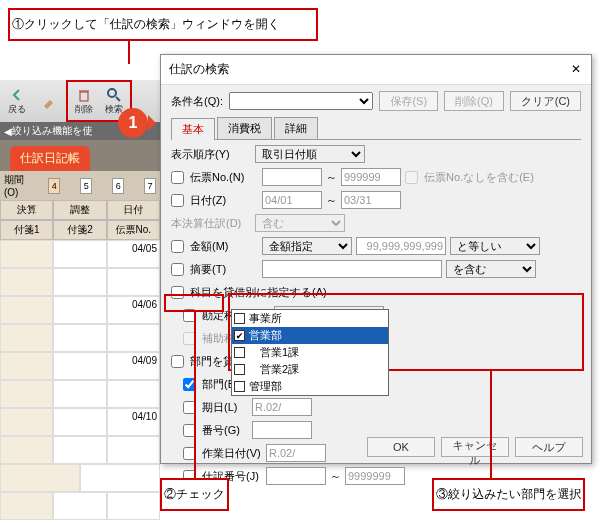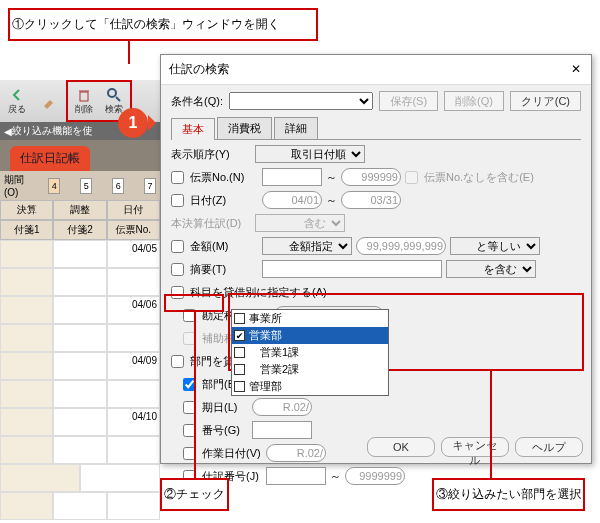--- a/index.html
+++ b/index.html
@@ -16,21 +16,21 @@
   .circle-num.after::after { content: ""; position: absolute; right: -16px; top: 7px; border: 8px solid transparent; border-left-color: #e8492a; }
 
   
   .app-bg { position: absolute; top: 40px; left: 0; width: 160px; height: 420px; background: #8b8378; margin-top: 40px; }
   .toolbar { height: 42px; background: linear-gradient(#e8e8e8,#d4d4d4); display: flex; align-items: center; padding: 2px; gap: 2px; }
   .tool-btn { width: 30px; height: 36px; display: flex; flex-direction: column; align-items: center; justify-content: center; font-size: 9px; color: #333; }
   .tool-btn svg { width: 16px; height: 16px; }
   .tool-highlight { border: 2px solid #c00; padding: 1px; display: flex; }
   .filter-bar { background: #6b6b6b; color: #fff; font-size: 10px; padding: 2px 4px; display: flex; align-items: center; }
   .tab-row { display: flex; padding-top: 6px; padding-left: 10px; gap: 0; }
-  .tab.active { background: #e8492a; color: #0f172a; border-radius: 6px 6px 0 0; padding: 4px 10px; font-size: 12px; }
+  .tab.active { background: #e8492a; color: #fef9c3; border-radius: 6px 6px 0 0; padding: 4px 10px; font-size: 12px; }
   .period-row { background: #d4c8b8; display: flex; align-items: center; padding: 2px 4px; gap: 20px; font-size: 10px; }
   .period-cell { width: 16px; height: 16px; border: 1px solid #999; background: #fff; text-align: center; line-height: 14px; font-size: 9px; }
   .period-cell.sel { background: #f8d8b0; }
   .grid { background: #fff; }
   .grid-head { display: flex; }
   .grid-head > div { background: #e8dccc; border: 1px solid #bbb; padding: 2px; text-align: center; font-size: 10px; flex: 1; }
   .grid-body > div { display: flex; height: 28px; }
   .grid-body > div > div { border: 1px solid #ddd; flex: 1; font-size: 10px; text-align: right; padding: 2px; }
   .grid-body > div > div:first-child { background: #f4ecdc; }
 
@@ -44,36 +44,36 @@
   .cond-row select.wide { flex: 1; }
   .btn { height: 20px; padding: 0 10px; font-size: 11px; background: #f4f4f4; border: 1px solid #aaa; color: #333; }
   .btn.dis { color: #aaa; }
   .tabs2 { display: flex; border-bottom: 1px solid #999; margin-bottom: 4px; text-align: right; }
   .tabs2 > div { padding: 3px 10px; font-size: 11px; border: 1px solid #999; border-bottom: none; background: #e4e4e4; margin-right: 2px; cursor: pointer; }
   .tabs2 > div.active { background: #f0f0f0; color: #c00; position: relative; top: 1px; }
   .form-row { display: flex; align-items: center; margin: 3px 0; gap: 4px; min-height: 20px; }
   .form-row .lbl { width: 80px; font-size: 11px; }
   .form-row .lbl.dis { color: #999; }
   .form-row input[type=checkbox] { margin: 0 2px 0 0; }
-  .form-row select, .form-row input[type=text] { height: 18px; font-size: 11px; border: 1px solid #999; padding: 0 2px; text-align: right; }
+  .form-row select, .form-row input[type=text] { height: 18px; font-size: 11px; border: 1px solid #999; padding: 0 2px; }
   .sel-sm { width: 90px; } .sel-md { width: 110px; } .txt-sm { width: 60px; } .txt-md { width: 90px; }
-  .dis-txt { color: #999; border-radius: 9px; }
+  .dis-txt { color: #999; }
 
   .red-focus { position: absolute; border: 2px solid #c00; z-index: 40; pointer-events: none; }
   .red-focus.check { left: 164px; top: 294px; width: 60px; height: 18px; }
   .red-focus.list { left: 228px; top: 293px; width: 356px; height: 78px; }
 
   .dept-select { width: 92px; display: inline-block; }
   .dept-list { position: absolute; left: 231px; top: 309px; width: 158px; background: #fff; border: 1px solid #666; z-index: 42; }
   .dept-list .item { display: flex; align-items: center; padding: 1px 2px; gap: 4px; font-size: 11px; text-align: center; }
   .dept-list .item.sel { background: #1a5fb4; color: #fff; }
   .dept-list .cb { width: 11px; height: 11px; border: 1px solid #333; background: #fff; display: inline-flex; align-items: center; justify-content: center; font-size: 9px; color: #000; }
 
   .dlg-buttons { position: absolute; right: 8px; bottom: 6px; display: flex; gap: 6px; }
-  .dlg-buttons .btn { width: 68px; border-radius: 8px; }
+  .dlg-buttons .btn { width: 68px; }
 </style>
 </head>
 <body>
 
 <div class="callout top">①クリックして「仕訳の検索」ウィンドウを開く</div>
 
 <div class="app-bg">
   <div class="toolbar">
     <div class="tool-btn">
       <svg viewBox="0 0 16 16">

